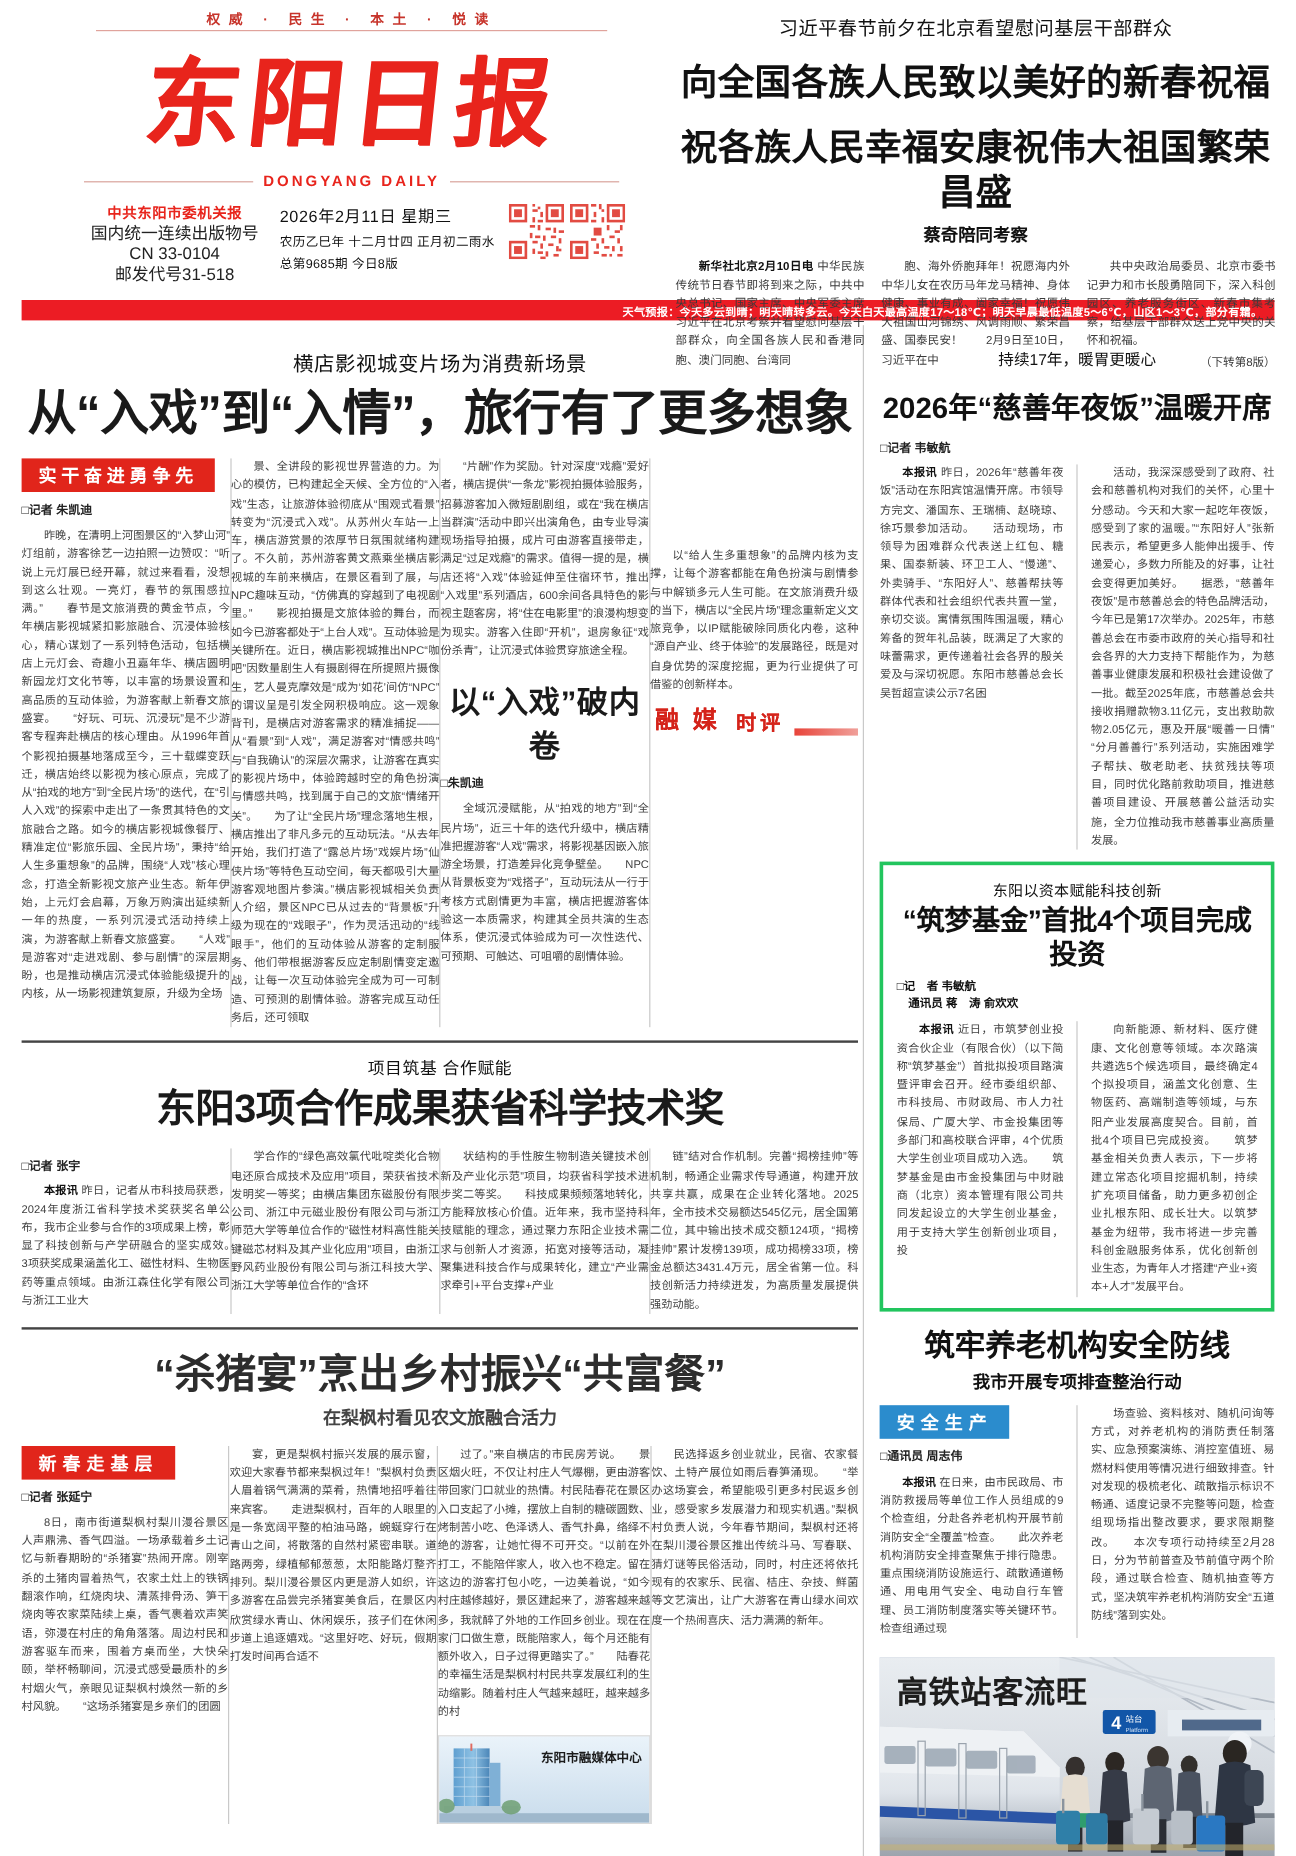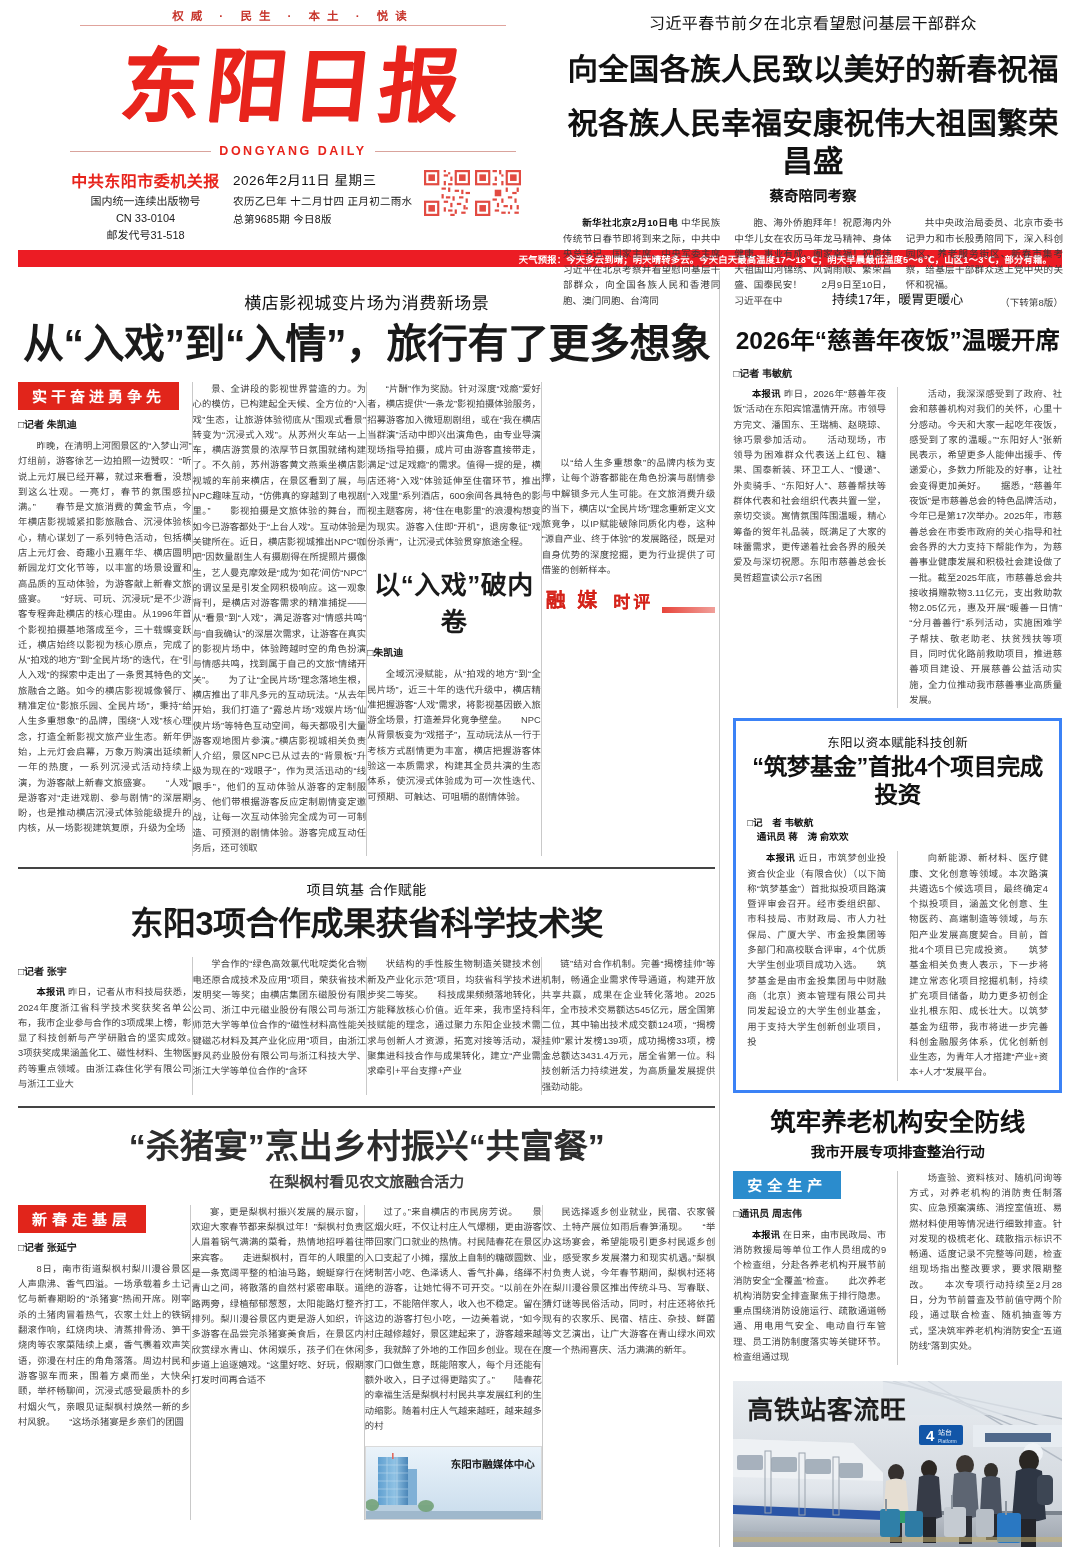--- a/index.html
+++ b/index.html
@@ -24,22 +24,22 @@
     font-family:"DejaVu Serif","Liberation Serif",serif;
     font-size:80px;line-height:112px;letter-spacing:6px;
     transform:skewX(-6deg);
     text-shadow:1px 1px 0 #e8241c;
   }
   .mh-pinyin-row{display:flex;align-items:center;gap:8px;margin:2px 12px 0 12px;}
   .mh-pinyin-row .ln{flex:1;height:1px;background:#d9a39c;}
   .mh-pinyin{color:#e8241c;font-size:12.5px;font-weight:bold;letter-spacing:2.5px;}
   .mh-bottom{display:flex;margin-top:10px;}
   .mh-col1{width:190px;text-align:center;}
-  .mh-paperorg{color:#e8241c;font-size:16px;font-weight:bold;letter-spacing:0.5px;}
-  .mh-sub{font-size:11px;color:#222;line-height:15px;margin-top:2px;}
+  .mh-paperorg{color:#e8241c;font-size:12px;font-weight:bold;letter-spacing:0.5px;}
+  .mh-sub{font-size:14px;color:#222;line-height:15px;margin-top:2px;}
   .mh-col2{width:200px;padding-top:1px;}
   .mh-date{font-size:13.5px;color:#111;letter-spacing:0.5px;}
   .mh-date2{font-size:10.5px;color:#111;margin-top:4px;letter-spacing:0.3px;}
   .mh-date3{font-size:10.5px;color:#111;margin-top:3px;letter-spacing:0.3px;}
   .mh-col3{width:120px;display:flex;gap:5px;justify-content:center;padding-top:2px;}
   .qr{width:46px;height:46px;}
 
   .mh-right{position:absolute;left:545px;top:10px;width:500px;}
   .lead-kicker{text-align:center;font-size:16px;color:#111;letter-spacing:0.4px;font-weight:500;}
   .lead-h1{
@@ -100,21 +100,21 @@
     font-size:20px;font-weight:bold;letter-spacing:3px;
     background:linear-gradient(180deg,#e8443a 0%, #d4231a 100%);
     -webkit-background-clip:text;background-clip:text;color:#d4231a;
     padding:0 4px;
   }
   .rmtag-wrap{display:flex;align-items:flex-end;gap:5px;margin-top:6px;}
   .rmtag-bar{flex:1;height:6px;background:linear-gradient(90deg,#e8443a,#f0a09a);}
 
   
   .redbox{
-    border:3px solid #3b82f6;padding:11px 11px 9px 11px;margin-top:4px;
+    border:3px solid #22c55e;padding:11px 11px 9px 11px;margin-top:4px;
   }
   .rb-kicker{text-align:center;font-size:12.5px;color:#111;letter-spacing:0.3px;}
   .rb-title{
     text-align:center;font-size:23.5px;font-weight:bold;color:#111;
     margin-top:2px;letter-spacing:-0.3px;line-height:28px;
   }
   .rb-by{font-size:9.6px;color:#111;font-weight:bold;line-height:14px;margin-top:7px;}
   .two{display:flex;gap:11px;margin-top:7px;}
   .two > .c{flex:1;}
 

